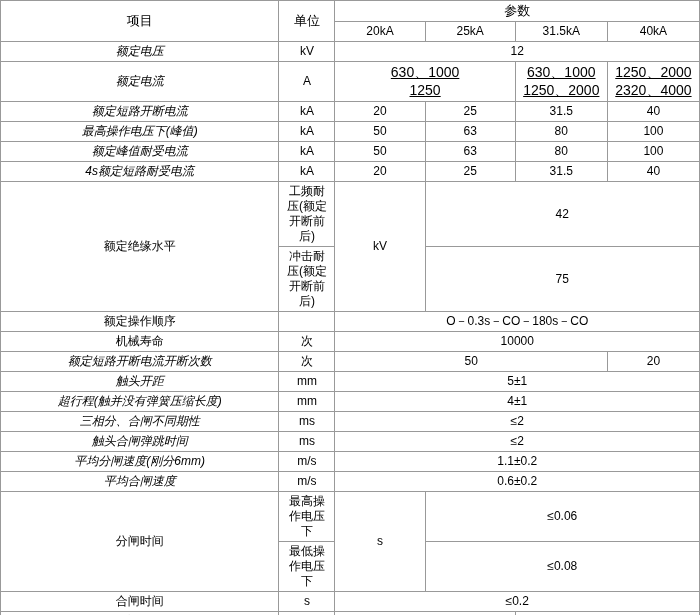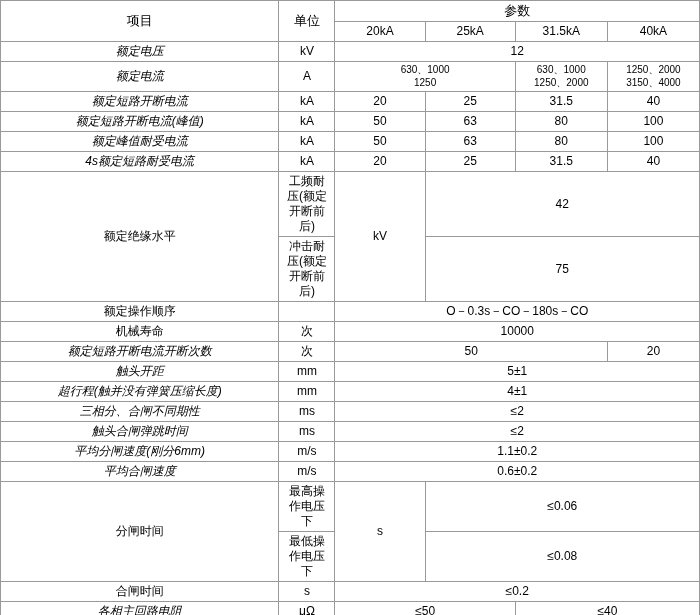--- a/index.html
+++ b/index.html
@@ -45,21 +45,21 @@
     line-height: 1.35;
   }
   .nowrap { white-space: nowrap; margin-top: 32px; }
   .col-item   { width: 278px; }
   .col-unit   { width: 56px; }
   .col-p1     { width: 90px; }
   .col-p2     { width: 90px; }
   .col-p3     { width: 92px; }
   .col-p4     { width: 92px; }
   .hdr { font-size: 13px; }
-  .small { font-size: 10px; }
+  .small { font-size: 14px; text-decoration: underline; }
 </style>
 </head>
 <body>
 
 <table id="spec-table">
   <colgroup>
     <col class="col-item">
     <col class="col-unit">
     <col class="col-p1">
     <col class="col-p2">
@@ -92,35 +92,35 @@
       <td colspan="2" class="two-line small">
           <div>630、1000</div>
           <div>1250</div>
         </td>
       <td class="two-line small">
           <div>630、1000</div>
           <div>1250、2000</div>
         </td>
       <td class="two-line small">
           <div>1250、2000</div>
-          <div>3150、4000</div>
+          <div>2320、4000</div>
         </td>
     </tr>
 
     <tr>
       <td class="item-label">额定短路开断电流</td>
       <td>kA</td>
       <td>20</td>
       <td>25</td>
       <td>31.5</td>
       <td>40</td>
     </tr>
 
     <tr>
-      <td class="item-label">额定短路开断电流(峰值)</td>
+      <td class="item-label">最高操作电压下(峰值)</td>
       <td>kA</td>
       <td>50</td>
       <td>63</td>
       <td>80</td>
       <td>100</td>
     </tr>
 
     <tr>
       <td class="item-label">额定峰值耐受电流</td>
       <td>kA</td>

